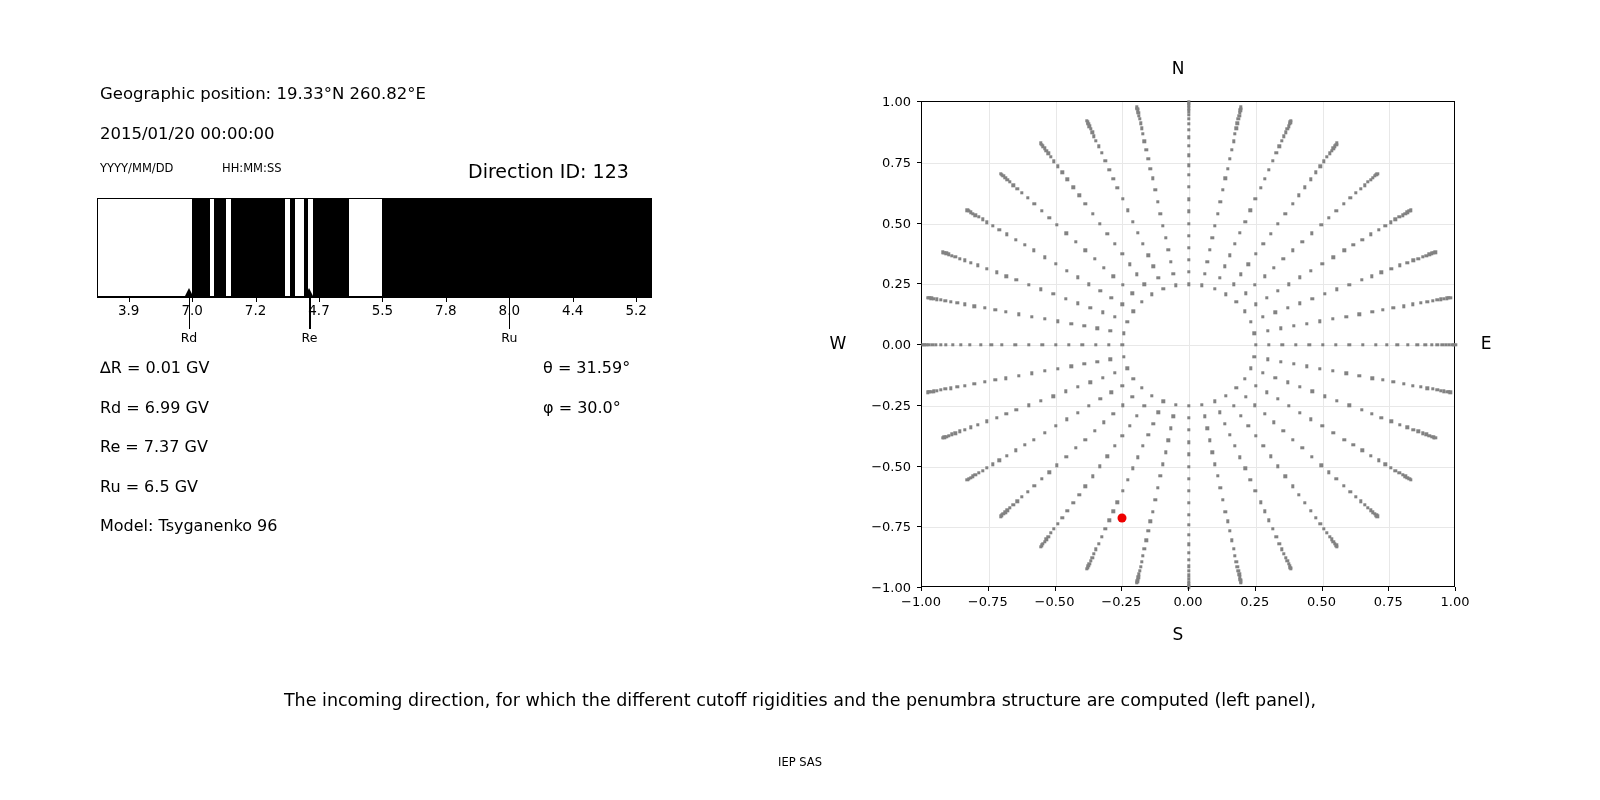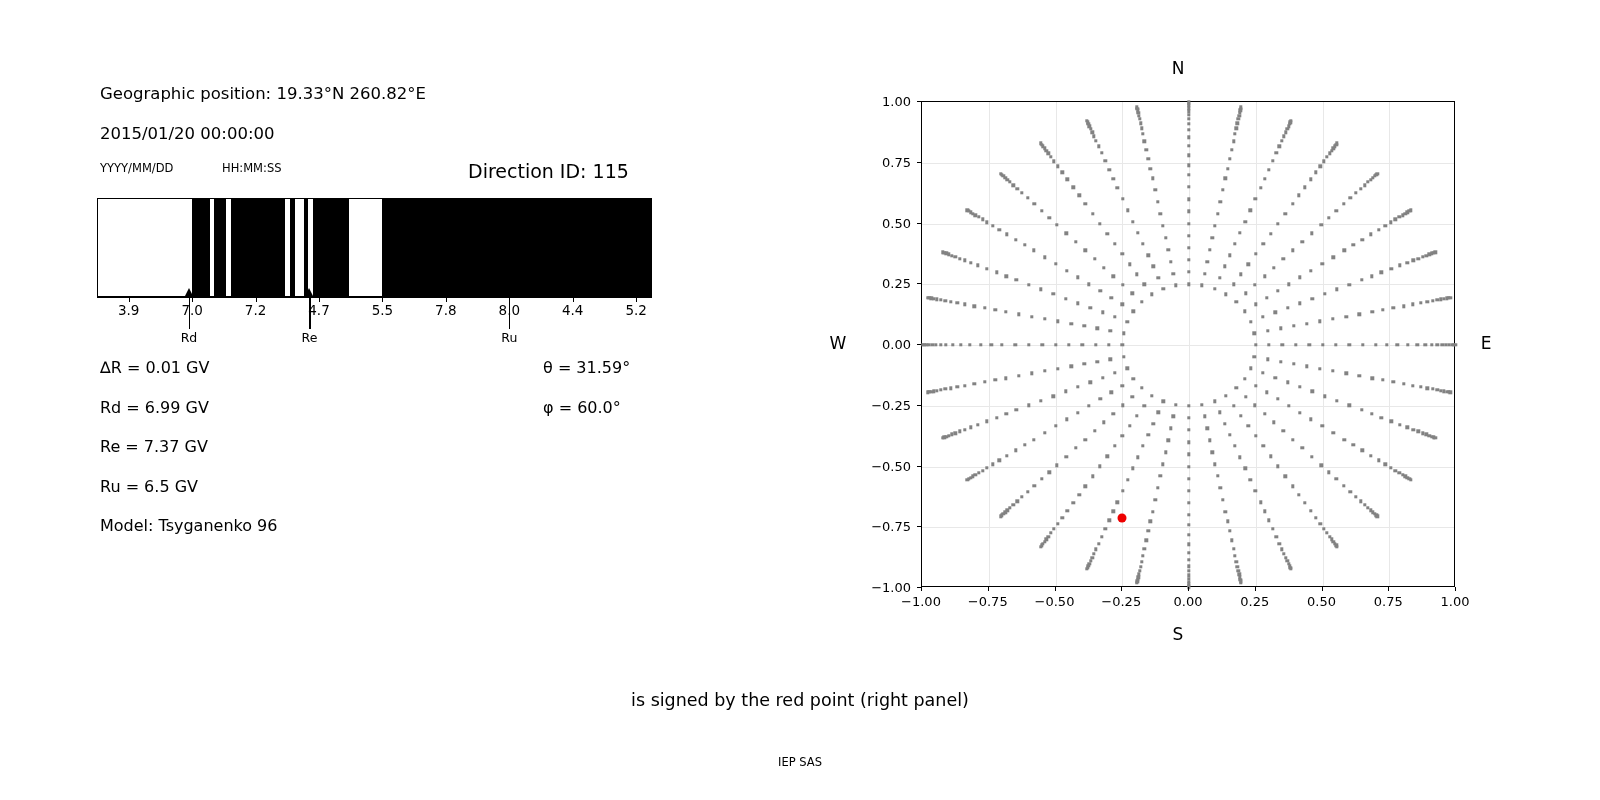--- a/index.html
+++ b/index.html
@@ -69,21 +69,21 @@
     font-size:17.5px;line-height:31px;}
   #footer{left:0;top:755px;width:1600px;text-align:center;font-size:11.5px;}
 </style>
 </head>
 <body>
 
 <div class="abs" id="geo-position">Geographic position: 19.33°N 260.82°E</div>
 <div class="abs" id="datetime">2015/01/20 00:00:00</div>
 <div class="abs" id="fmt-date">YYYY/MM/DD</div>
 <div class="abs" id="fmt-time">HH:MM:SS</div>
-<div class="abs" id="direction-id">Direction ID: 115</div>
+<div class="abs" id="direction-id">Direction ID: 123</div>
 
 <div class="abs" id="penumbra-wrap">
   <div id="penumbra-bar">
       <div class="band" style="left: 94.1914px; width: 17.4429px;"></div>
       <div class="band" style="left: 116.074px; width: 12.0514px;"></div>
       <div class="band" style="left: 132.566px; width: 54.5486px;"></div>
       <div class="band" style="left: 191.871px; width: 4.75714px;"></div>
       <div class="band" style="left: 206.143px; width: 4.12286px;"></div>
       <div class="band" style="left: 214.706px; width: 35.8371px;"></div>
       <div class="band" style="left: 283.526px; width: 271.474px;"></div>
@@ -124,21 +124,21 @@
 
 <div id="params-left-list">
     <div class="param param-left" style="top: 358px;">∆R = 0.01 GV</div>
     <div class="param param-left" style="top: 397.5px;">Rd = 6.99 GV</div>
     <div class="param param-left" style="top: 437px;">Re = 7.37 GV</div>
     <div class="param param-left" style="top: 476.5px;">Ru = 6.5 GV</div>
     <div class="param param-left" style="top: 516px;">Model: Tsyganenko 96</div>
   </div>
 <div id="params-right-list">
     <div class="param param-right" style="top: 358px;">θ = 31.59°</div>
-    <div class="param param-right" style="top: 397.5px;">φ = 60.0°</div>
+    <div class="param param-right" style="top: 397.5px;">φ = 30.0°</div>
   </div>
 
 <div class="abs" id="plot-frame">
     <div class="gridline-v" style="left: 66.75px;"></div>
     <div class="gridline-v" style="left: 133.5px;"></div>
     <div class="gridline-v" style="left: 200.25px;"></div>
     <div class="gridline-v" style="left: 267px;"></div>
     <div class="gridline-v" style="left: 333.75px;"></div>
     <div class="gridline-v" style="left: 400.5px;"></div>
     <div class="gridline-v" style="left: 467.25px;"></div>
@@ -925,15 +925,15 @@
     <div class="ytick-mark" style="left: 917px; top: 101px;"></div>
     <div class="ytick-label" style="left: 853px; width: 58px; top: 101px;">1.00</div>
   </div>
 
 <div class="abs" id="label-n">N</div>
 <div class="abs" id="label-s">S</div>
 <div class="abs" id="label-w">W</div>
 <div class="abs" id="label-e">E</div>
 
 <div class="abs" id="caption">
-  <div>is signed by the red point (right panel)</div>
+  <div>The incoming direction, for which the different cutoff rigidities and the penumbra structure are computed (left panel),</div>
 </div>
 <div class="abs" id="footer">IEP SAS</div>
 
 </body></html>

